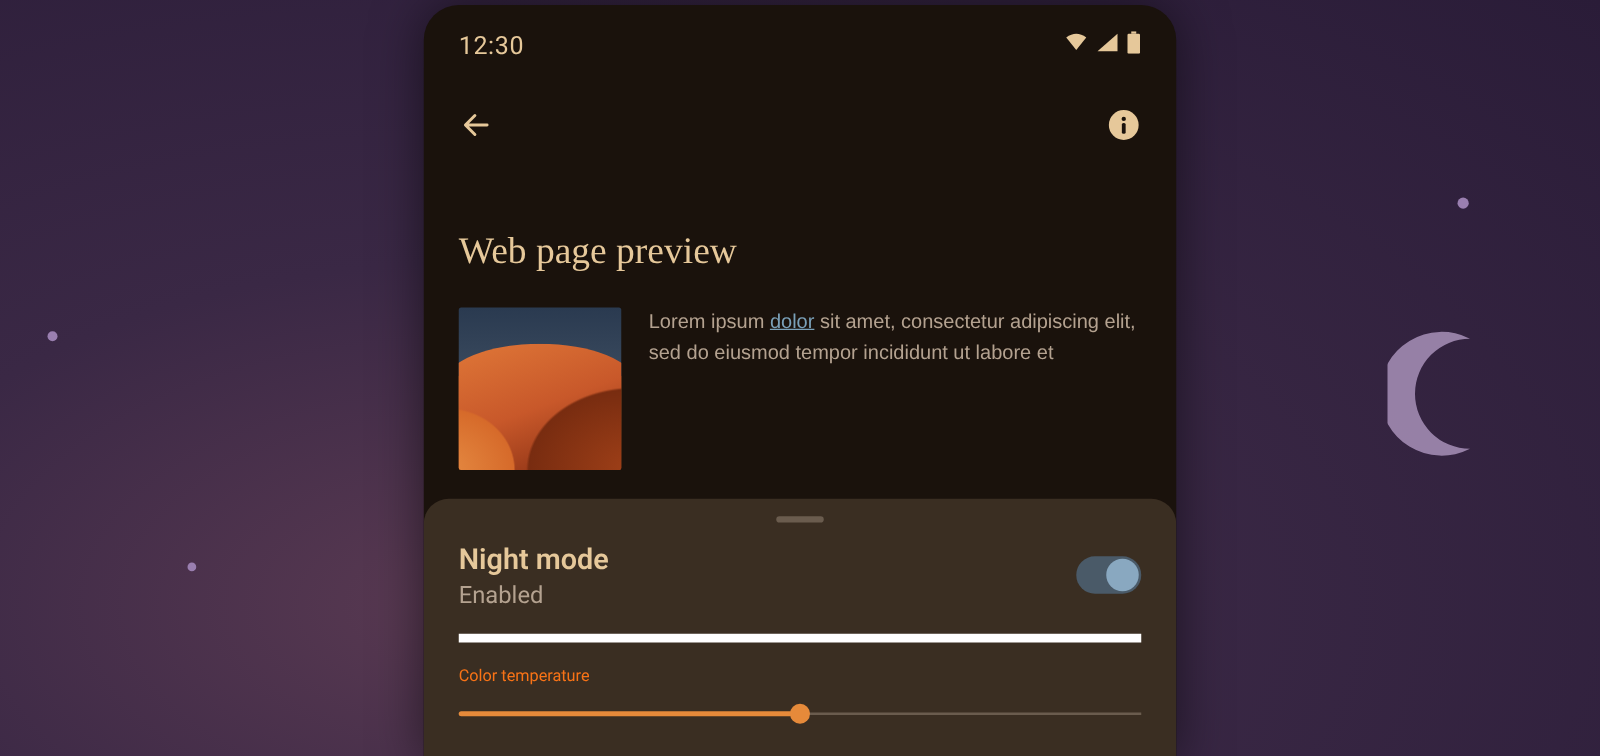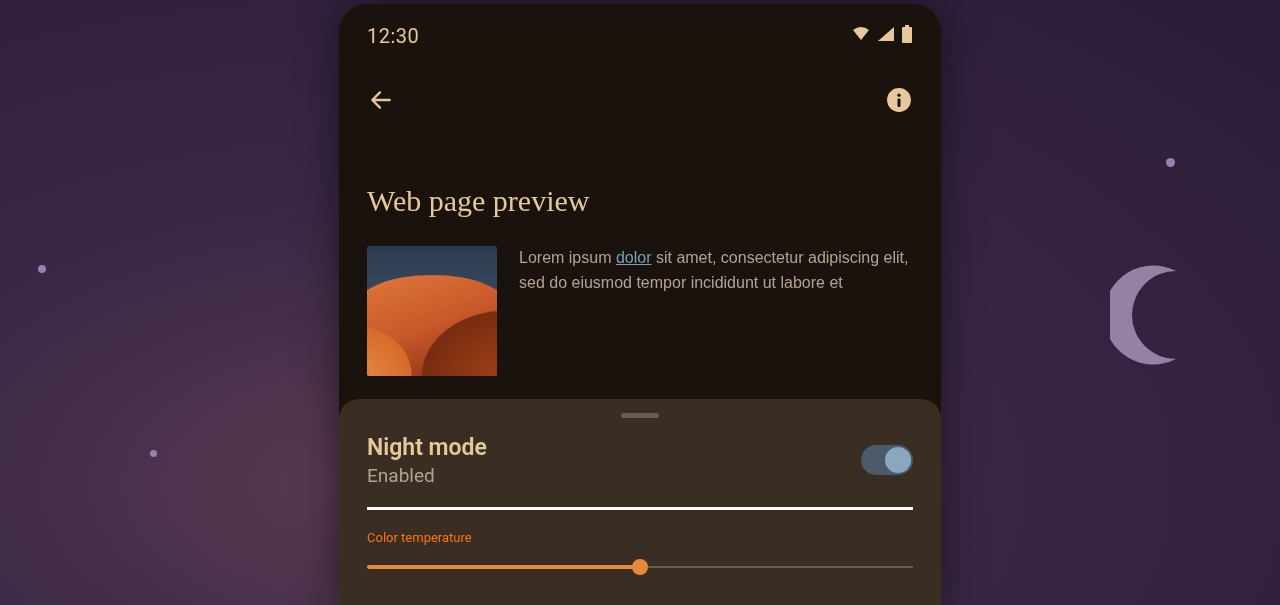--- a/index.html
+++ b/index.html
@@ -107,21 +107,21 @@
       width: 38px; height: 5px;
       background: #6a5c4e;
       border-radius: 3px;
       margin: 0 auto 16px auto;
     }
     .sheet-header {
       display: flex;
       justify-content: space-between;
       align-items: center;
       padding-bottom: 20px;
-      border-bottom: 3px solid #ffffff;
+      border-bottom: 7px solid #ffffff;
     }
     .sheet-title { font-size: 23px; font-weight: 600; color: #e6c89a; line-height: 1.2; }
     .sheet-subtitle { font-size: 19px; color: #b4a290; margin-top: 2px; }
     .toggle {
       width: 52px; height: 30px;
       background: #4a5a68;
       border-radius: 15px;
       position: relative;
       cursor: pointer;
     }

